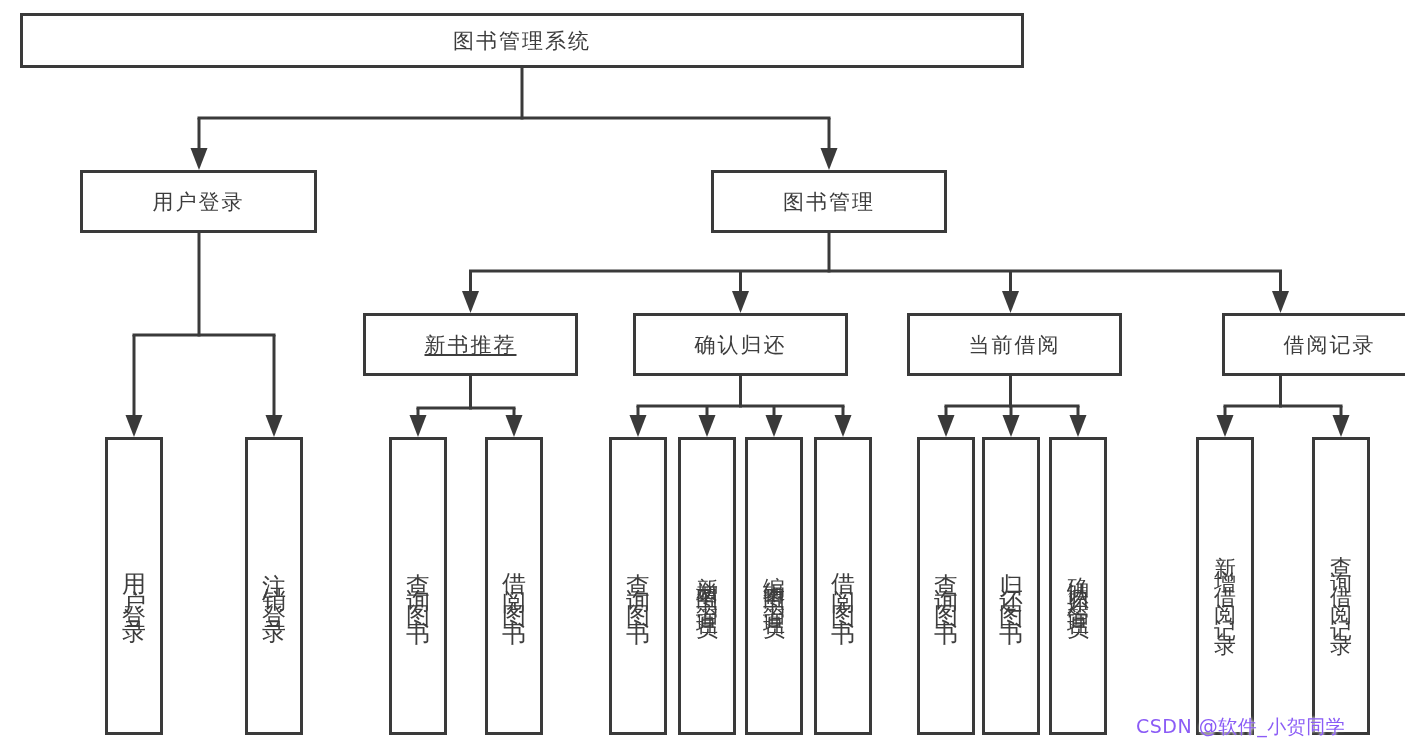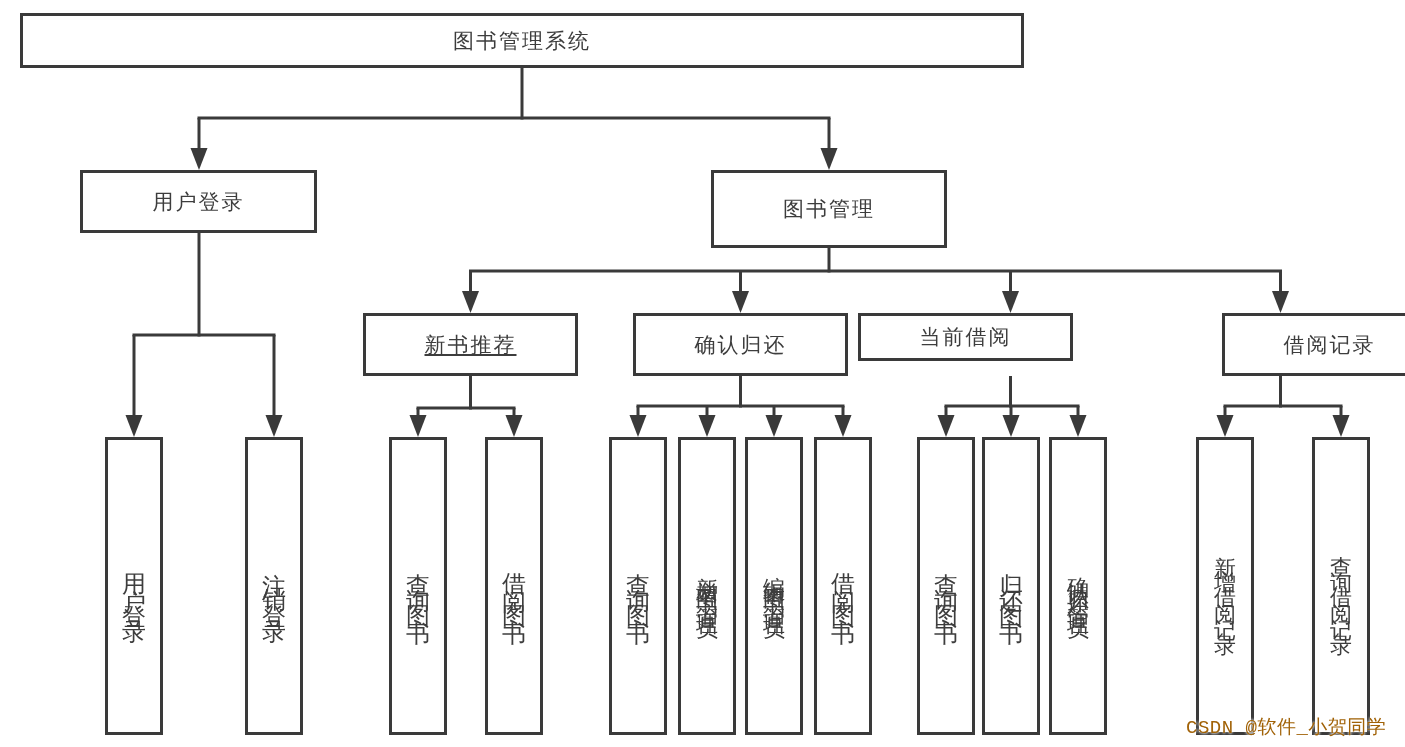--- a/index.html
+++ b/index.html
@@ -45,29 +45,28 @@
   .v span {
     writing-mode: vertical-rl;
     text-orientation: upright;
     line-height: 1;
   }
   .len4 span { font-size: 24px; letter-spacing: 16px; }
   .len6 span { font-size: 22px; letter-spacing: 16px; }
   .len9 span { font-size: 22px; letter-spacing: 6px;  }
   .watermark {
     position: absolute;
-    left: 1186px;
+    left: 1136px;
     top: 714px;
     font-size: 19px;
-    color: #a16207;
+    color: #8b5cf6;
     letter-spacing: 0.5px;
     white-space: nowrap;
     text-shadow: 0 0 3px #ffffff, 0 0 3px #ffffff;
     z-index: 5;
-    font-family: Liberation Mono, monospace;
   }
 </style>
 </head>
 <body>
 
 <div class="stage">
 
   <svg class="wires" width="1405" height="747" viewBox="0 0 1405 747">
       <line x1="522" y1="68" x2="522" y2="119.5" stroke="#3a3a3a" stroke-width="3"></line>
       <line x1="197.5" y1="118" x2="830.5" y2="118" stroke="#3a3a3a" stroke-width="3"></line>
@@ -123,31 +122,31 @@
       <polygon points="1332.5,415 1349.5,415 1341,437" fill="#3a3a3a"></polygon>
     </svg>
 
   <div class="box h" style="left:20px; top:13px; width:1004px; height:55px;">
     <span>图书管理系统</span>
   </div>
 
   <div class="box h" style="left:80px; top:170px; width:237px; height:63px;">
     <span>用户登录</span>
   </div>
-  <div class="box h" style="left:711px; top:170px; width:236px; height:78px;">
+  <div class="box h" style="left:711px; top:170px; width:236px; height:63px;">
     <span>图书管理</span>
   </div>
 
   <div class="box h" style="left:363px; top:313px; width:215px; height:63px;text-decoration:underline;">
     <span>新书推荐</span>
   </div>
   <div class="box h" style="left:633px; top:313px; width:215px; height:63px;">
     <span>确认归还</span>
   </div>
-  <div class="box h" style="left:858px; top:313px; width:215px; height:48px;">
+  <div class="box h" style="left:907px; top:313px; width:215px; height:63px;">
     <span>当前借阅</span>
   </div>
   <div class="box h" style="left:1222px; top:313px; width:215px; height:63px;">
     <span>借阅记录</span>
   </div>
 
   <div class="box v len4" style="left:105px;">
     <span>用户登录</span>
   </div>
   <div class="box v len4" style="left:245px;">

